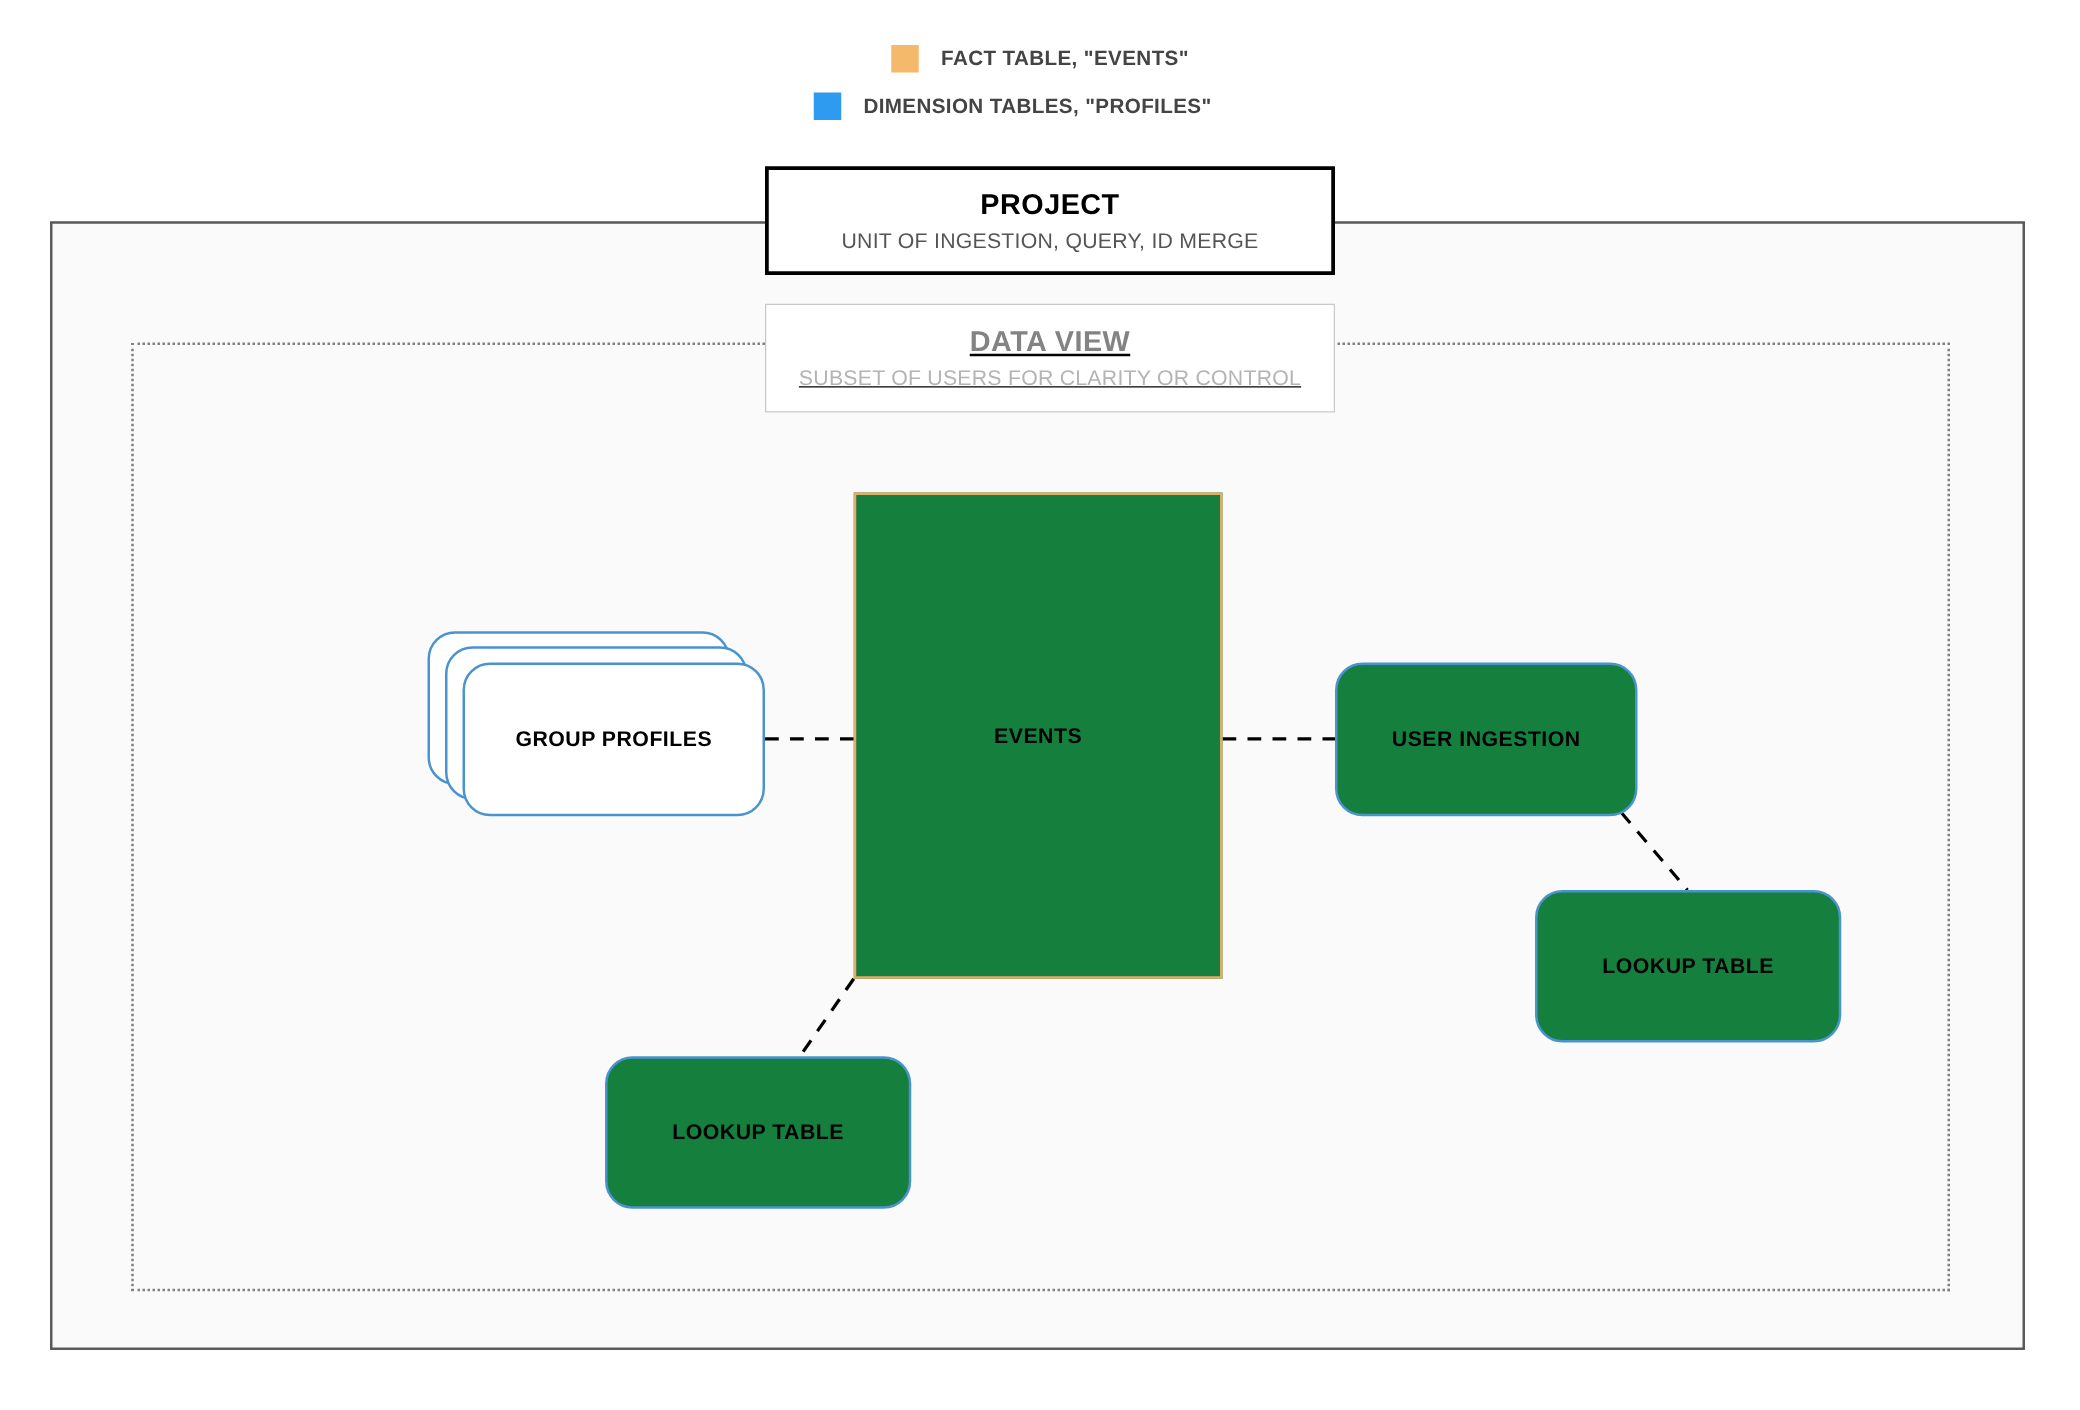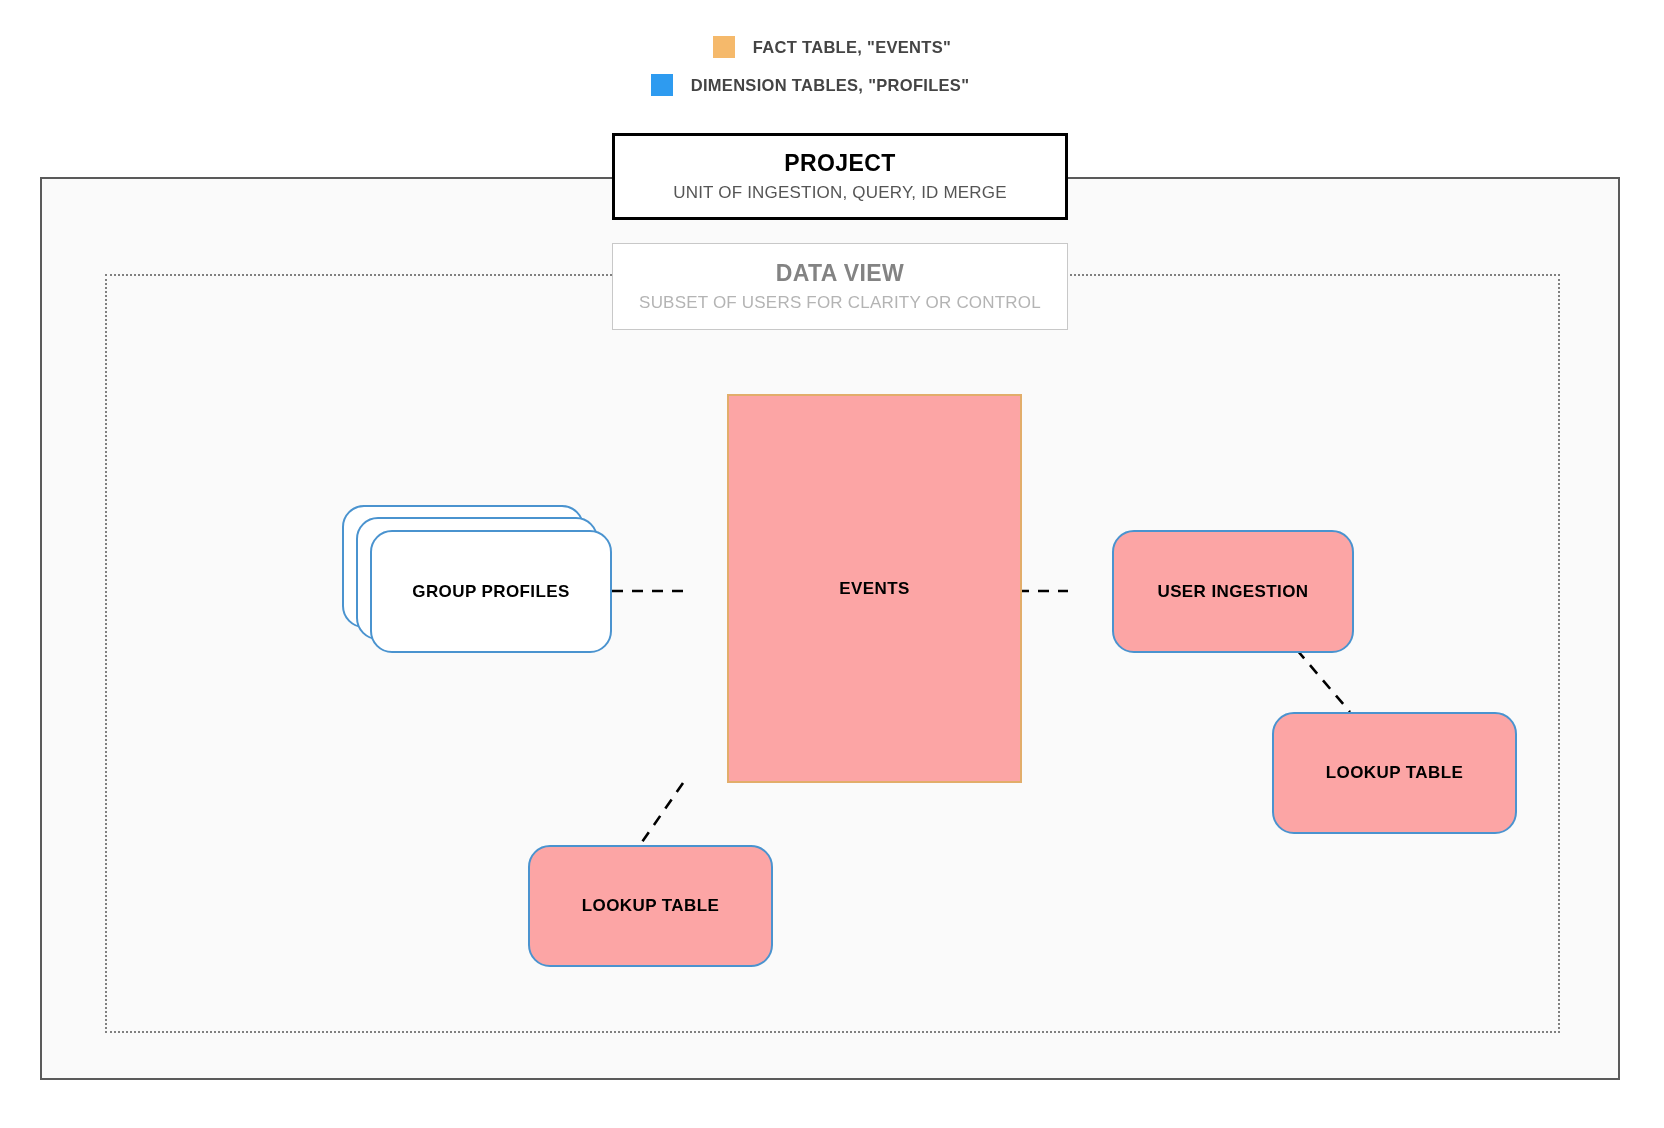--- a/index.html
+++ b/index.html
@@ -100,43 +100,43 @@
     font-size: 17px;
     color: #555555;
     letter-spacing: 0.2px;
   }
   .dataview-box {
     left: 612px;
     top: 243px;
     width: 456px;
     height: 87px;
     border: 1.5px solid #c8c8c8;
+    text-decoration: underline;
   }
   .dataview-box .hb-title {
     font-size: 23px;
     font-weight: bold;
     color: #838383;
     letter-spacing: 0.4px;
     margin-bottom: 6px;
   }
   .dataview-box .hb-sub {
     font-size: 17px;
     color: #b4b4b4;
     letter-spacing: 0.2px;
   }
 
   
   .node {
     position: absolute;
     box-sizing: border-box;
-    background: #fca5a5;
+    background: #15803d;
     display: flex;
     align-items: center;
     justify-content: center;
-    margin-left: 44px;
   }
   .node-label {
     font-size: 17px;
     font-weight: bold;
     color: #000000;
     letter-spacing: 0.4px;
     white-space: nowrap;
   }
 
   .events-box {

